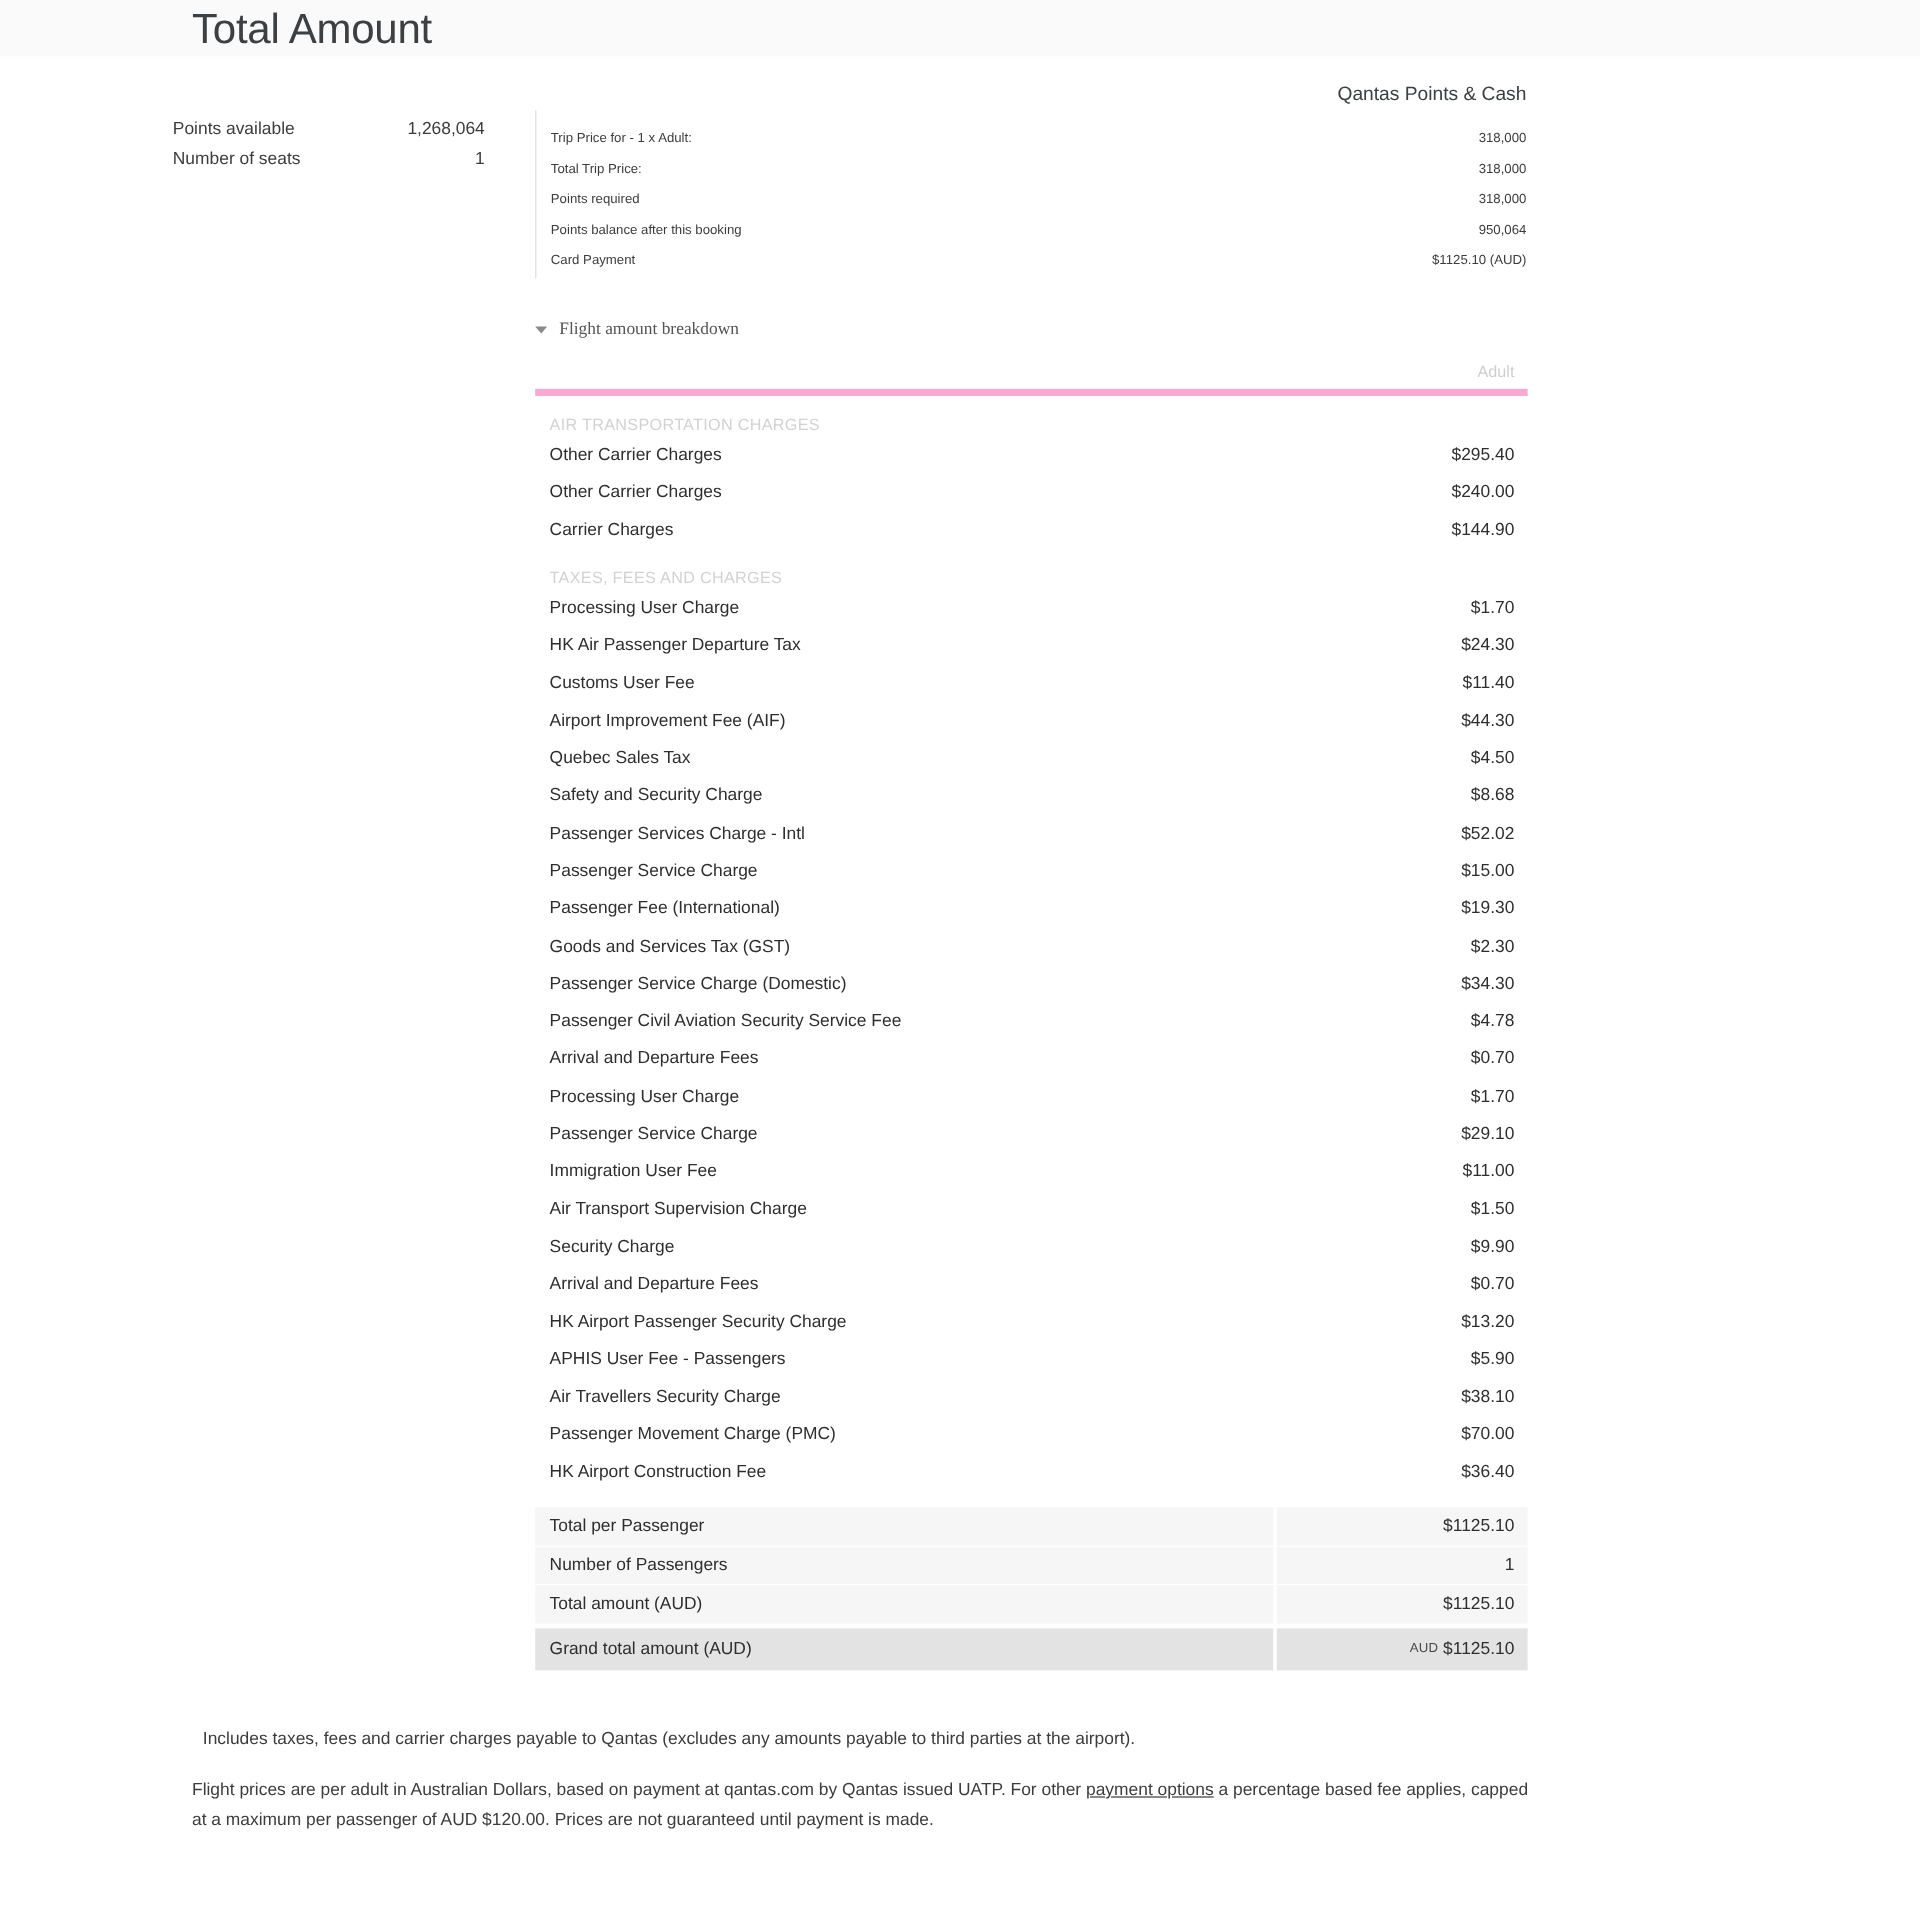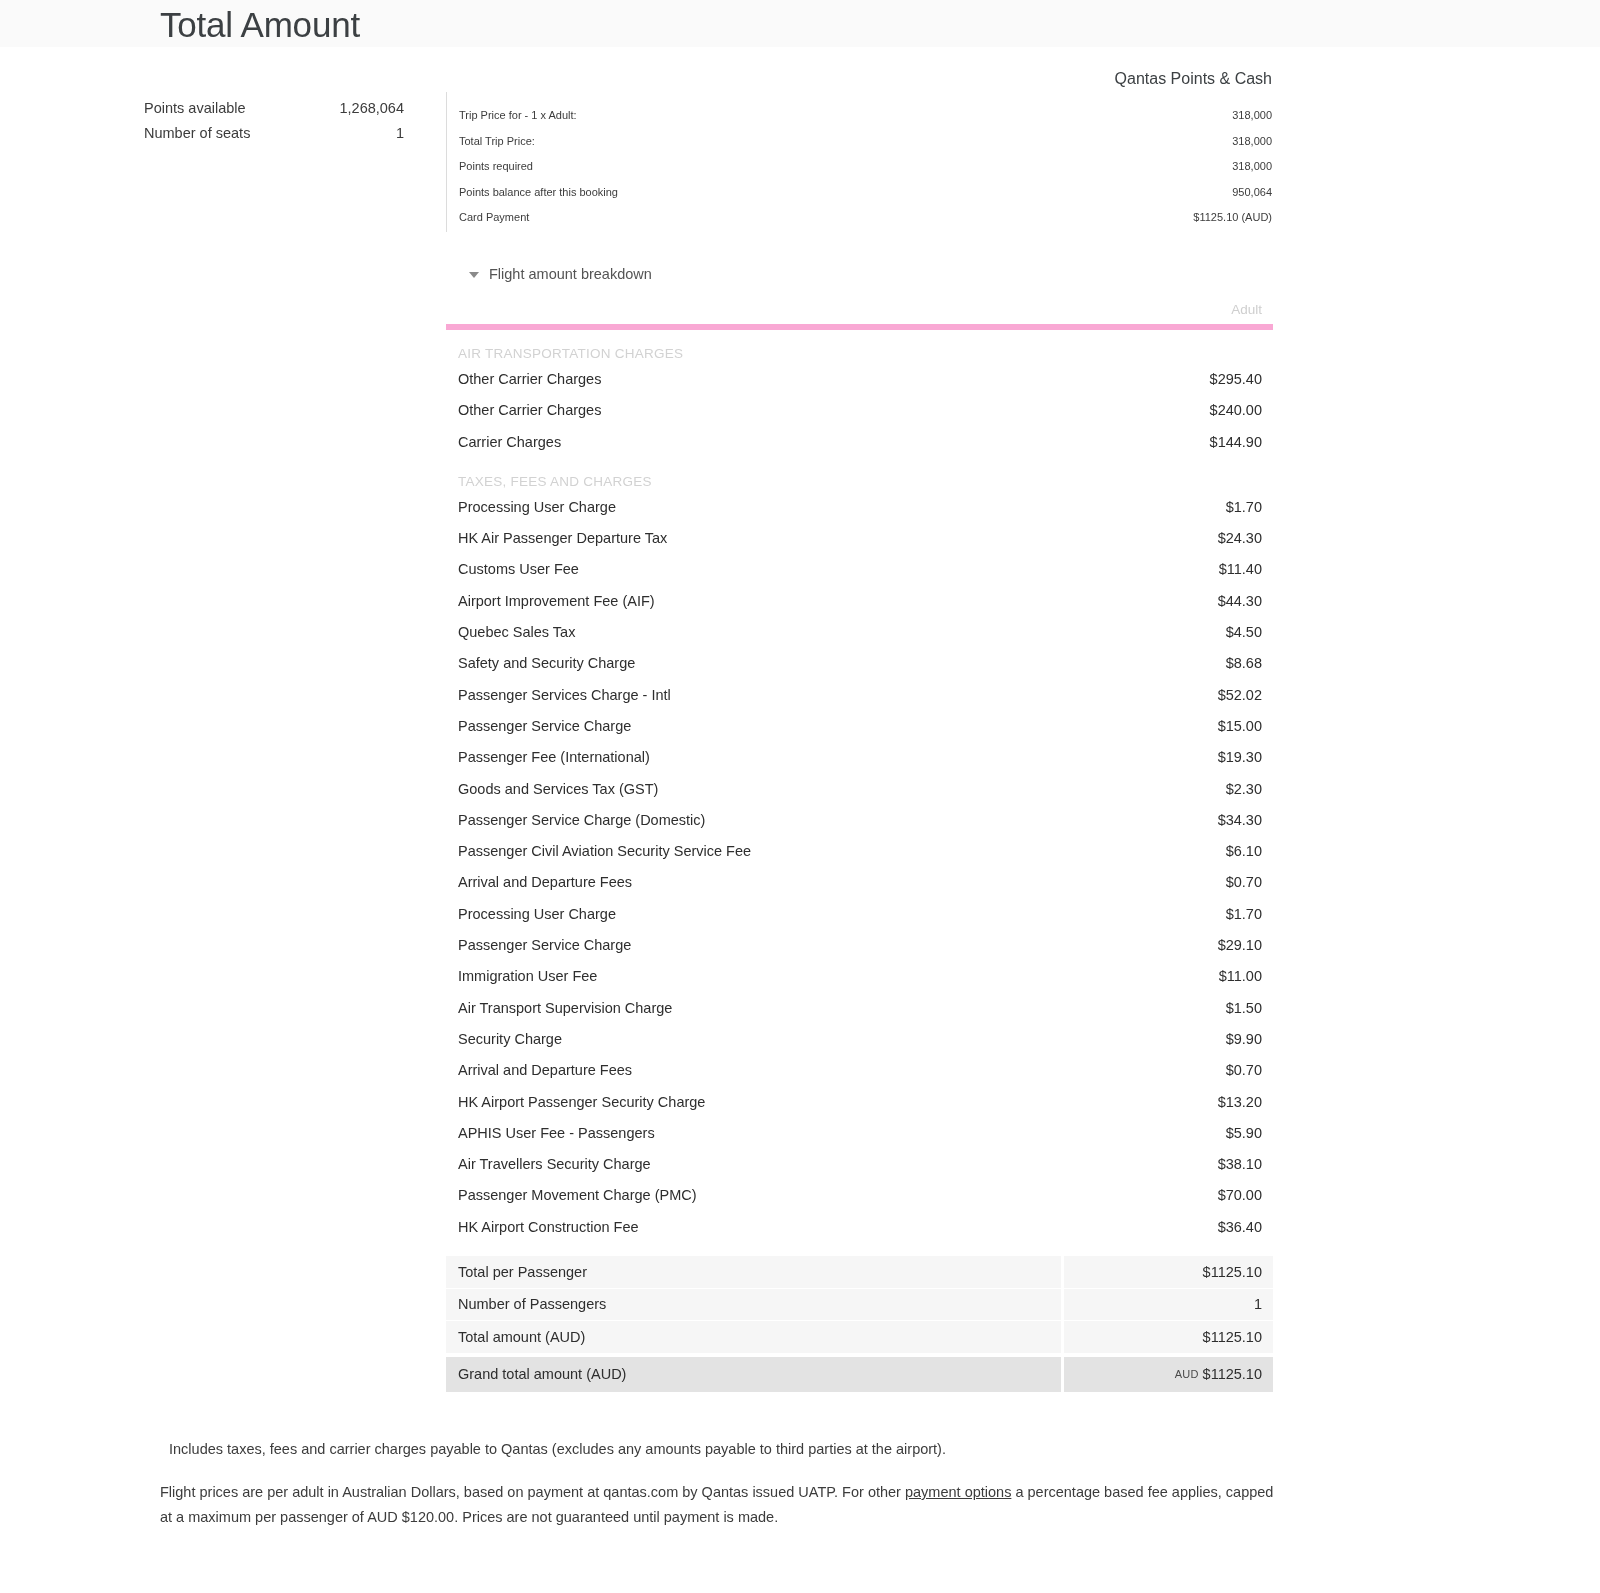--- a/index.html
+++ b/index.html
@@ -89,26 +89,27 @@
     align-items: baseline;
     font-size: 11px;
     line-height: 25.5px;
     color: #3c3c3c;
   }
   .rs-row .rs-value { text-align: right; }
 
   
   .breakdown-toggle {
     position: absolute;
-    left: 469px;
+    left: 446px;
     top: 264px;
     display: flex;
     align-items: center;
     gap: 10px;
     cursor: pointer;
+    font-family: Liberation Serif, serif;
   }
   .tri {
     width: 0; height: 0;
     border-left: 5px solid transparent;
     border-right: 5px solid transparent;
     border-top: 6px solid #8a8a8a;
     margin-top: 2px;
   }
   .breakdown-label {
     font-size: 14.5px;
@@ -334,21 +335,21 @@
         <div class="bd-row">
           <span class="bd-label">Goods and Services Tax (GST)</span>
           <span class="bd-amount">$2.30</span>
         </div>
         <div class="bd-row">
           <span class="bd-label">Passenger Service Charge (Domestic)</span>
           <span class="bd-amount">$34.30</span>
         </div>
         <div class="bd-row">
           <span class="bd-label">Passenger Civil Aviation Security Service Fee</span>
-          <span class="bd-amount">$6.10</span>
+          <span class="bd-amount">$4.78</span>
         </div>
         <div class="bd-row">
           <span class="bd-label">Arrival and Departure Fees</span>
           <span class="bd-amount">$0.70</span>
         </div>
         <div class="bd-row">
           <span class="bd-label">Processing User Charge</span>
           <span class="bd-amount">$1.70</span>
         </div>
         <div class="bd-row">

